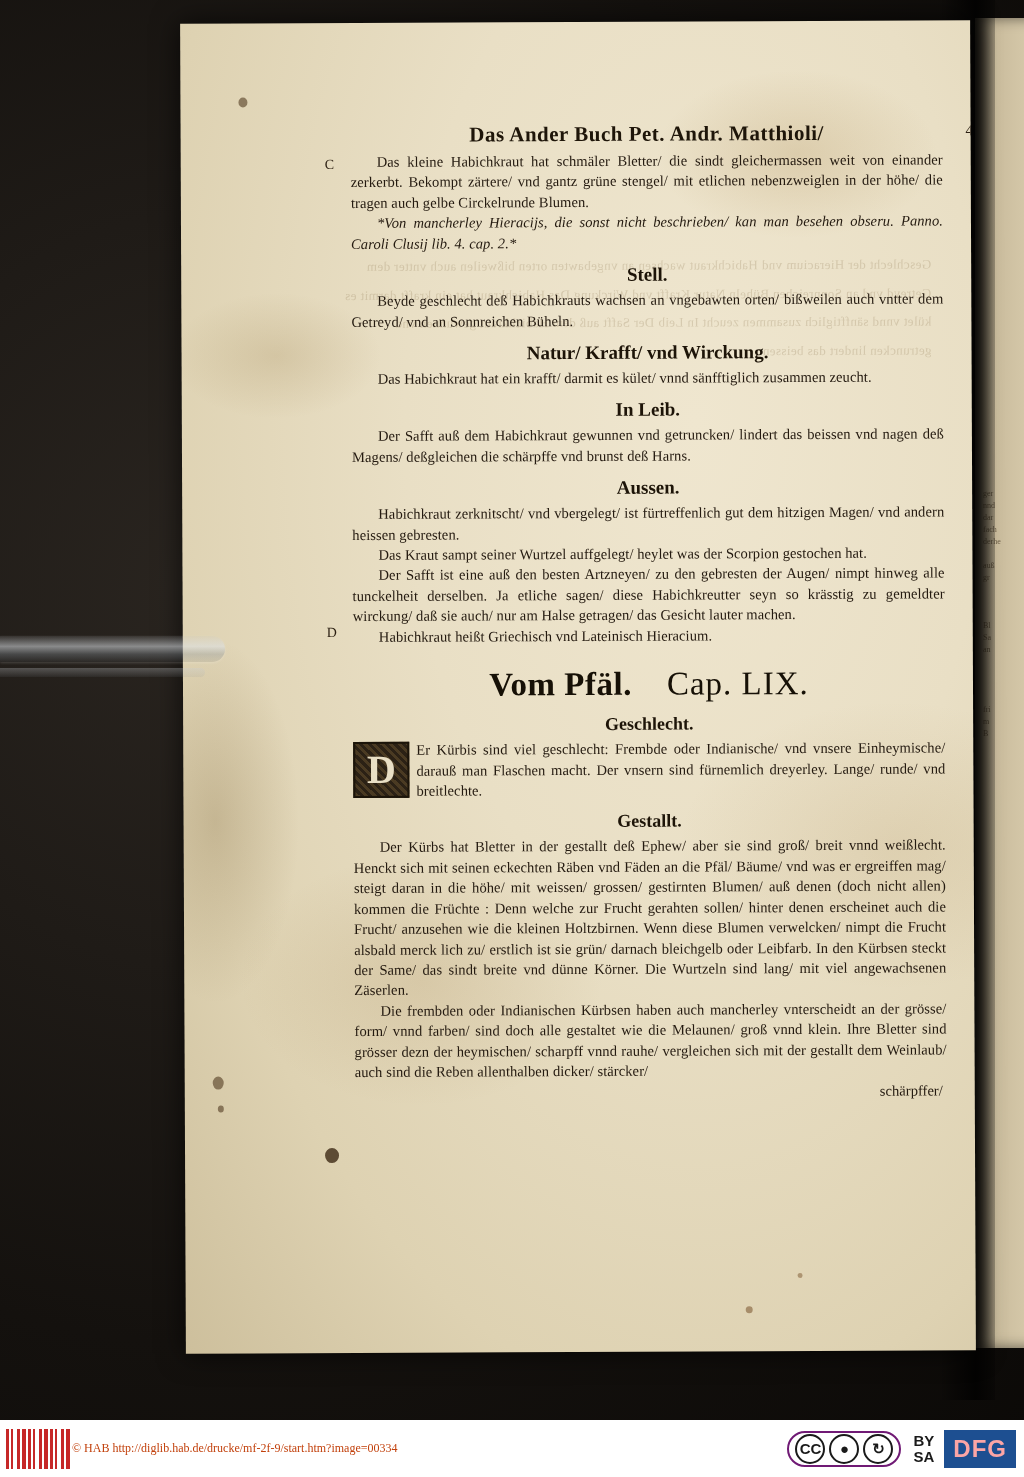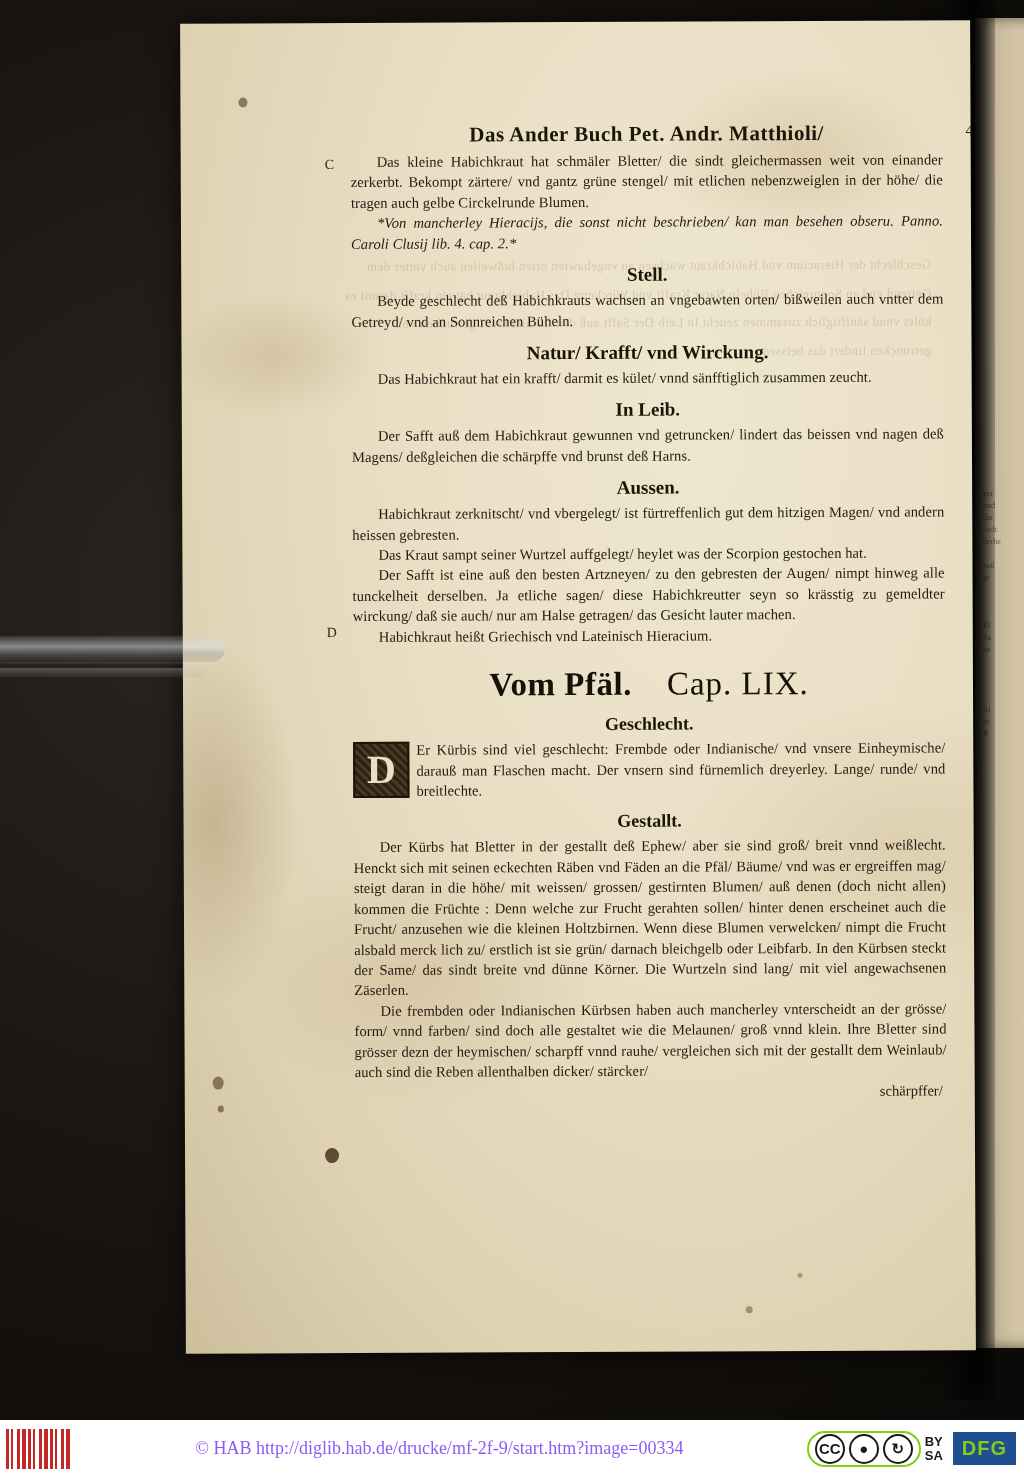--- a/index.html
+++ b/index.html
@@ -239,71 +239,70 @@
     width: 66px;
     height: 40px;
     margin-left: 6px;
     flex: none;
     background: repeating-linear-gradient(90deg,
       #c62828 0 3px, #ffffff 3px 5px, #c62828 5px 7px, #ffffff 7px 11px,
       #c62828 11px 14px, #ffffff 14px 16px, #c62828 16px 20px, #ffffff 20px 22px);
   }
   .bar-credit {
     flex: 1;
-    text-align: center;
-    font-size: 18px;
-    color: #8b5cf6;
+    font-size: 12px;
+    color: #c2410c;
     font-family: "Liberation Serif", serif;
   }
   .dfg {
     flex: none;
     margin-right: 8px;
     background: #1d4f91;
-    color: #84cc16;
-    font-weight: bold;
-    font-size: 20px;
+    color: #fca5a5;
+    font-weight: bold;
+    font-size: 24px;
     letter-spacing: 1px;
     padding: 5px 9px;
     font-family: "Liberation Sans", sans-serif;
   }
   .cc {
     flex: none;
     margin-right: 10px;
     display: flex;
     align-items: center;
     gap: 0px;
   }
   .cc-badge {
     display: flex;
     align-items: center;
     background: #fff;
-    border: 2px solid #84cc16;
+    border: 2px solid #701a75;
     border-radius: 22px;
     padding: 1px 6px;
     gap: 4px;
   }
   .cc-circle {
     width: 26px;
     height: 26px;
     border-radius: 50%;
     border: 2px solid #1a1a1a;
     display: flex;
     align-items: center;
     justify-content: center;
     font-size: 15px;
     font-weight: bold;
     font-family: "Liberation Sans", sans-serif;
     color: #1a1a1a;
   }
   .cc-sub {
-    font-size: 13px;
+    font-size: 15px;
     font-weight: bold;
     color: #1a1a1a;
     font-family: "Liberation Sans", sans-serif;
-    margin-left: 4px;
+    margin-left: 12px;
     line-height: 1.05;
   }
 </style>
 </head>
 <body>
 
 <div id="page">
   <div class="backdrop"></div>
 
   <div class="right-page">

